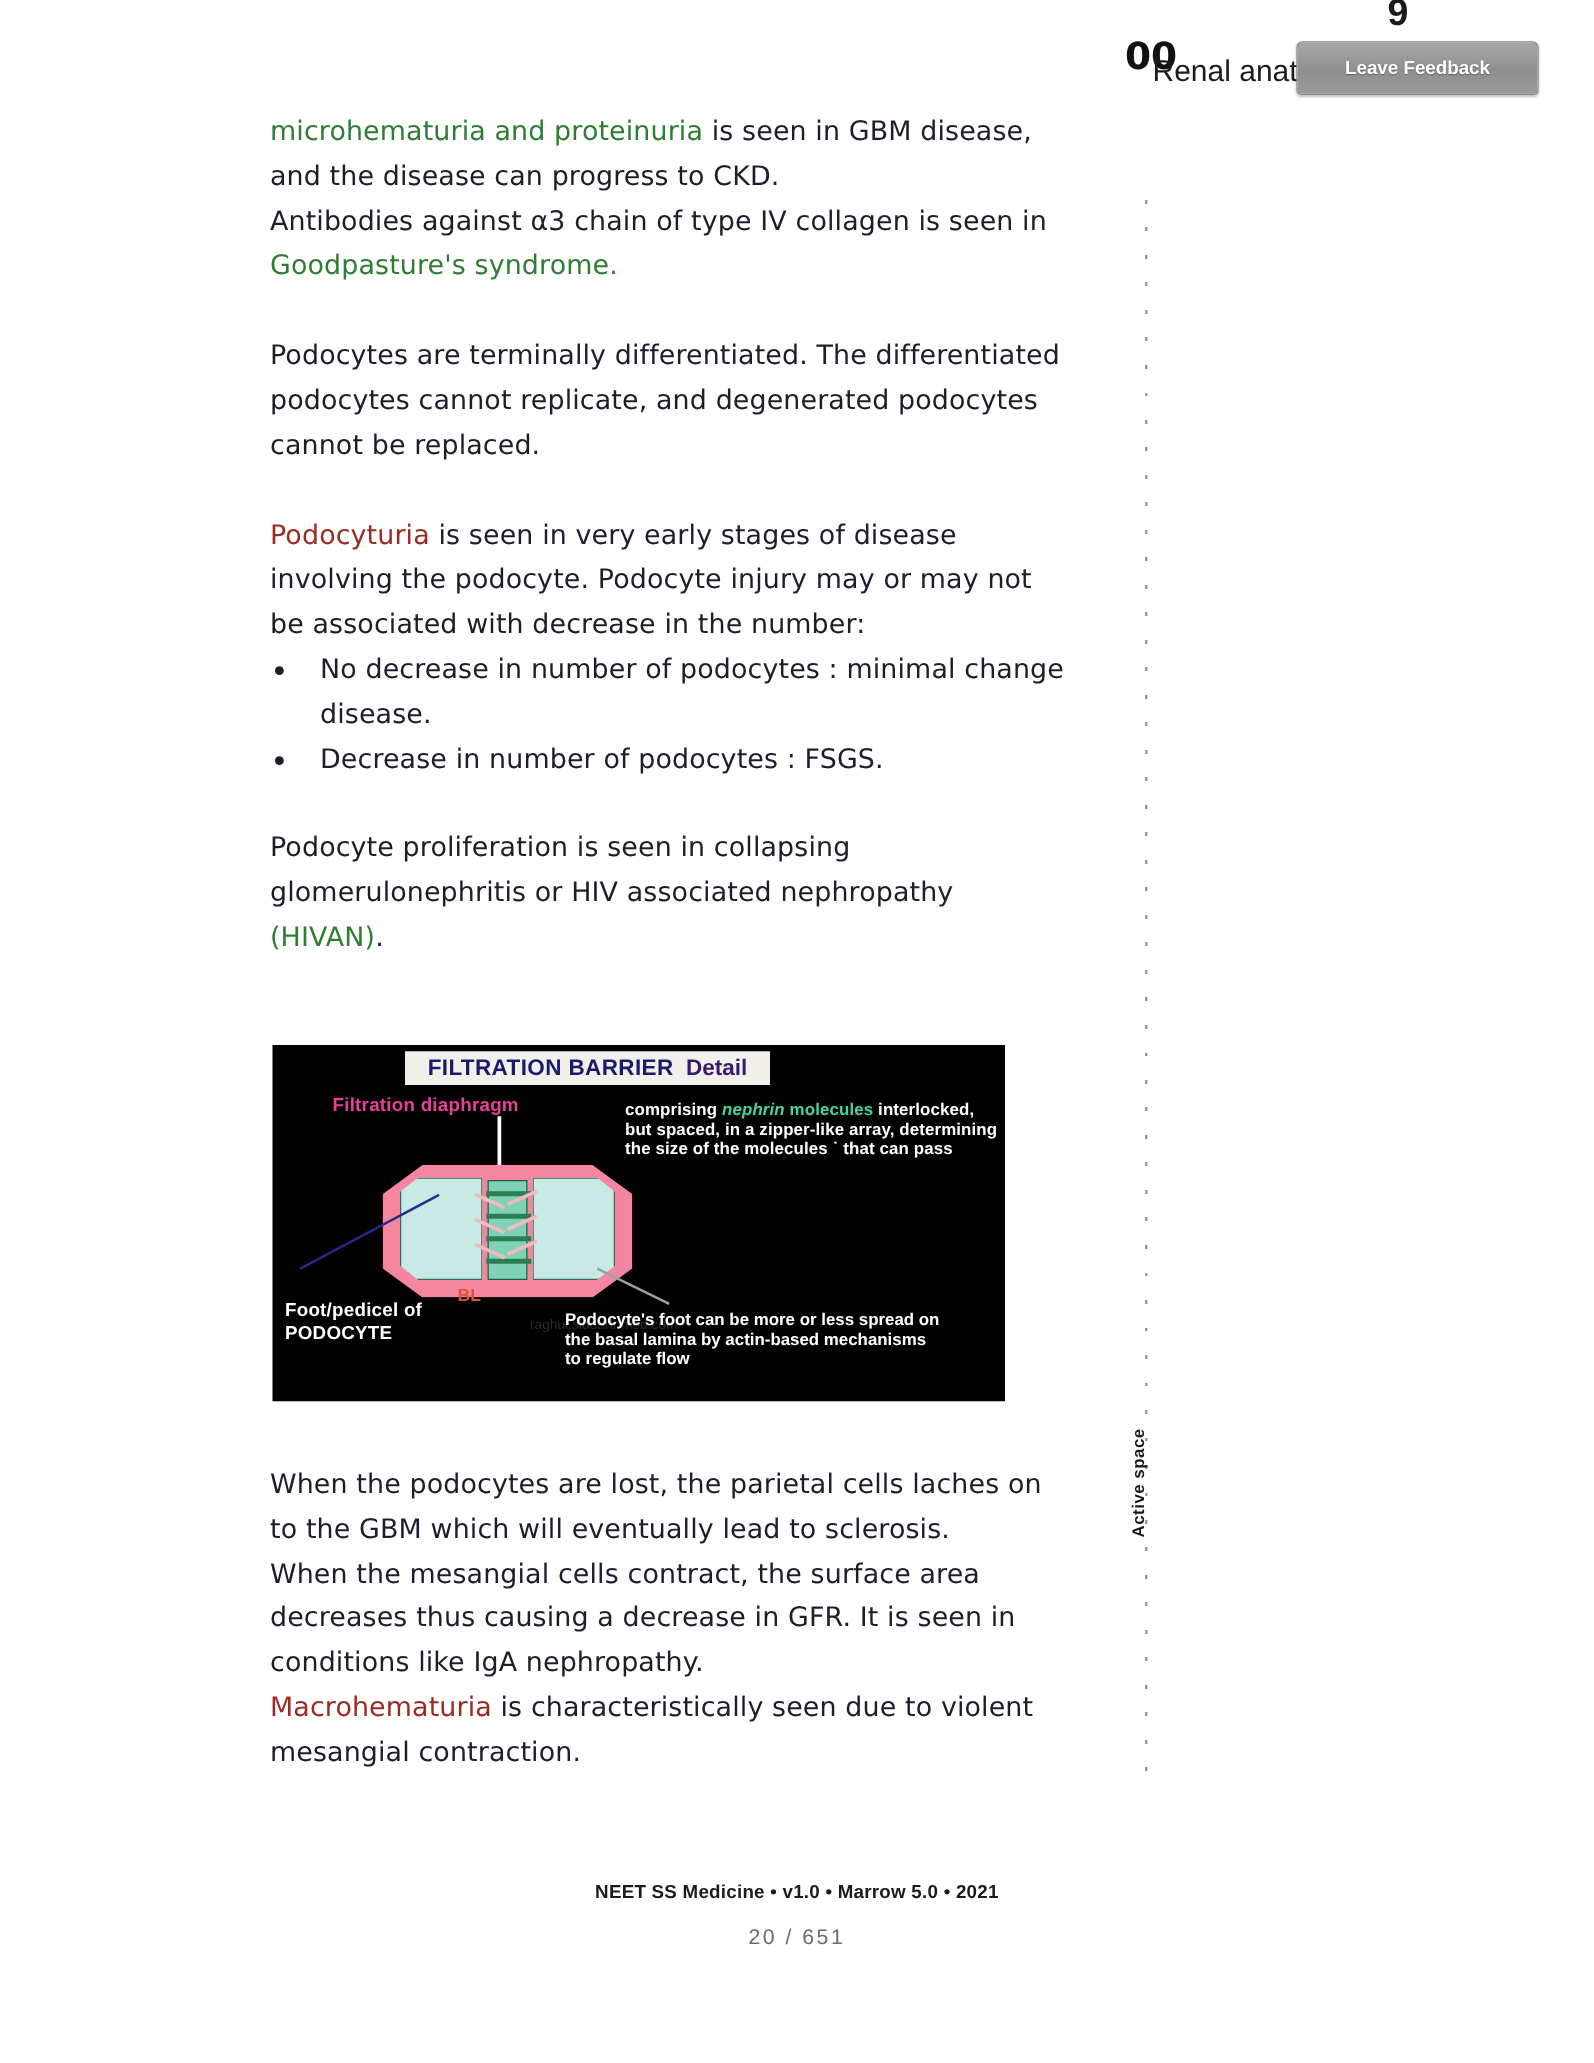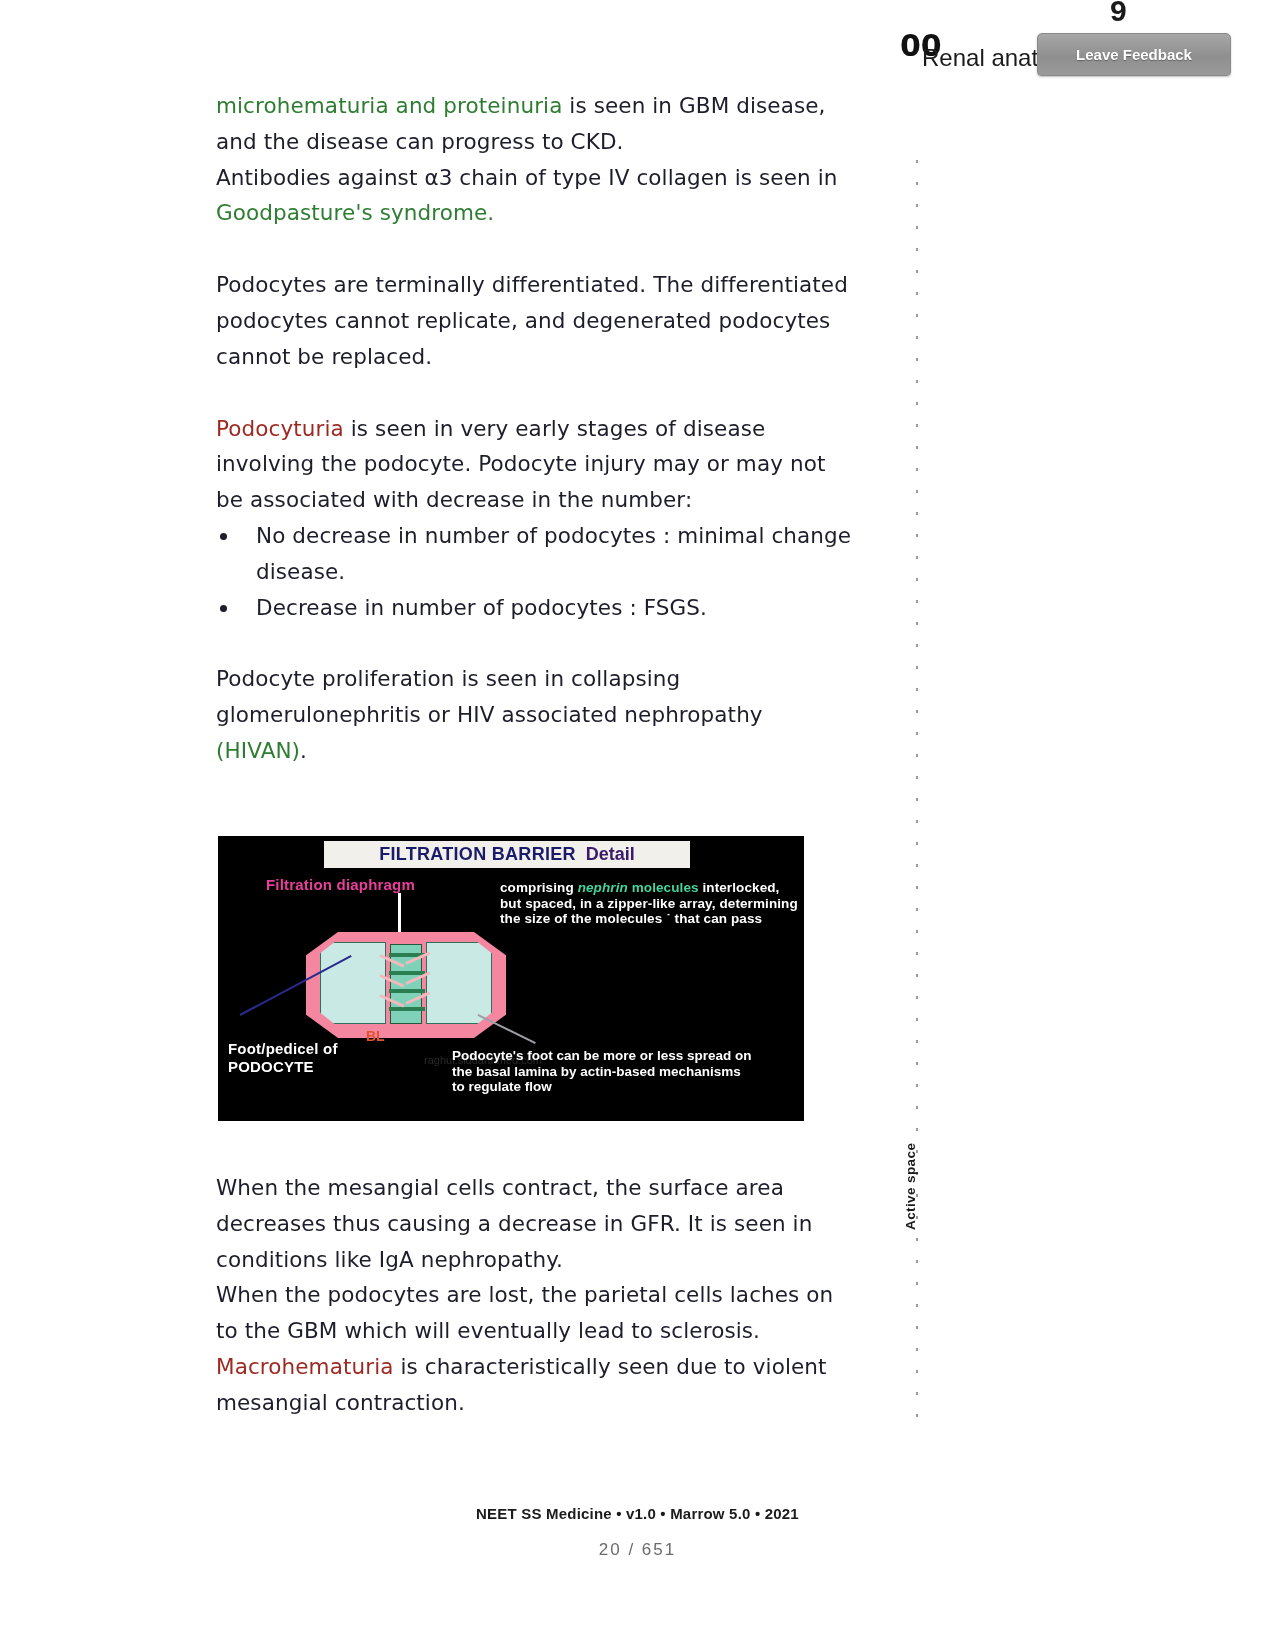--- a/index.html
+++ b/index.html
@@ -71,21 +71,21 @@
 
   
   .figure {
     position: absolute; left: 218px; top: 836px;
     width: 586px; height: 285px;
     background: #000000;
     overflow: hidden;
   }
   .fig-title {
     position: absolute; left: 106px; top: 5px;
-    width: 366px; height: 27px;
+    width: 292px; height: 27px;
     background: #f2f0ea;
     display: flex; align-items: center; justify-content: center;
     gap: 10px;
   }
   .fig-title .t1 {
     font-family: "Liberation Sans", sans-serif;
     font-size: 18px; font-weight: 700; color: #1b1b6b; letter-spacing: .3px;
   }
   .fig-title .t2 {
     font-family: "Liberation Sans", sans-serif;
@@ -293,22 +293,22 @@
 
     <div class="foot-label">
       <span>Foot/pedicel of</span><br>
       <span>PODOCYTE</span>
     </div>
 
     <div class="right-label">Podocyte's foot can be more or less spread on the basal lamina by actin-based mechanisms to regulate flow</div>
   </div>
 
   <div class="content hw" style="top:1170px">
+    <div class="para">When the podocytes are lost, the parietal cells laches on to the GBM which will eventually lead to sclerosis.</div>
     <div class="para">When the mesangial cells contract, the surface area decreases thus causing a decrease in GFR. It is seen in conditions like IgA nephropathy.</div>
-    <div class="para">When the podocytes are lost, the parietal cells laches on to the GBM which will eventually lead to sclerosis.</div>
     <div class="para">
       <span class="red">Macrohematuria</span><span> is characteristically seen due to violent mesangial contraction.</span>
     </div>
   </div>
 
   <div class="dotline"></div>
   <div class="active-space">Active space</div>
 
   <div class="footer">NEET SS Medicine • v1.0 • Marrow 5.0 • 2021</div>
   <div class="pager">20  /  651</div>

